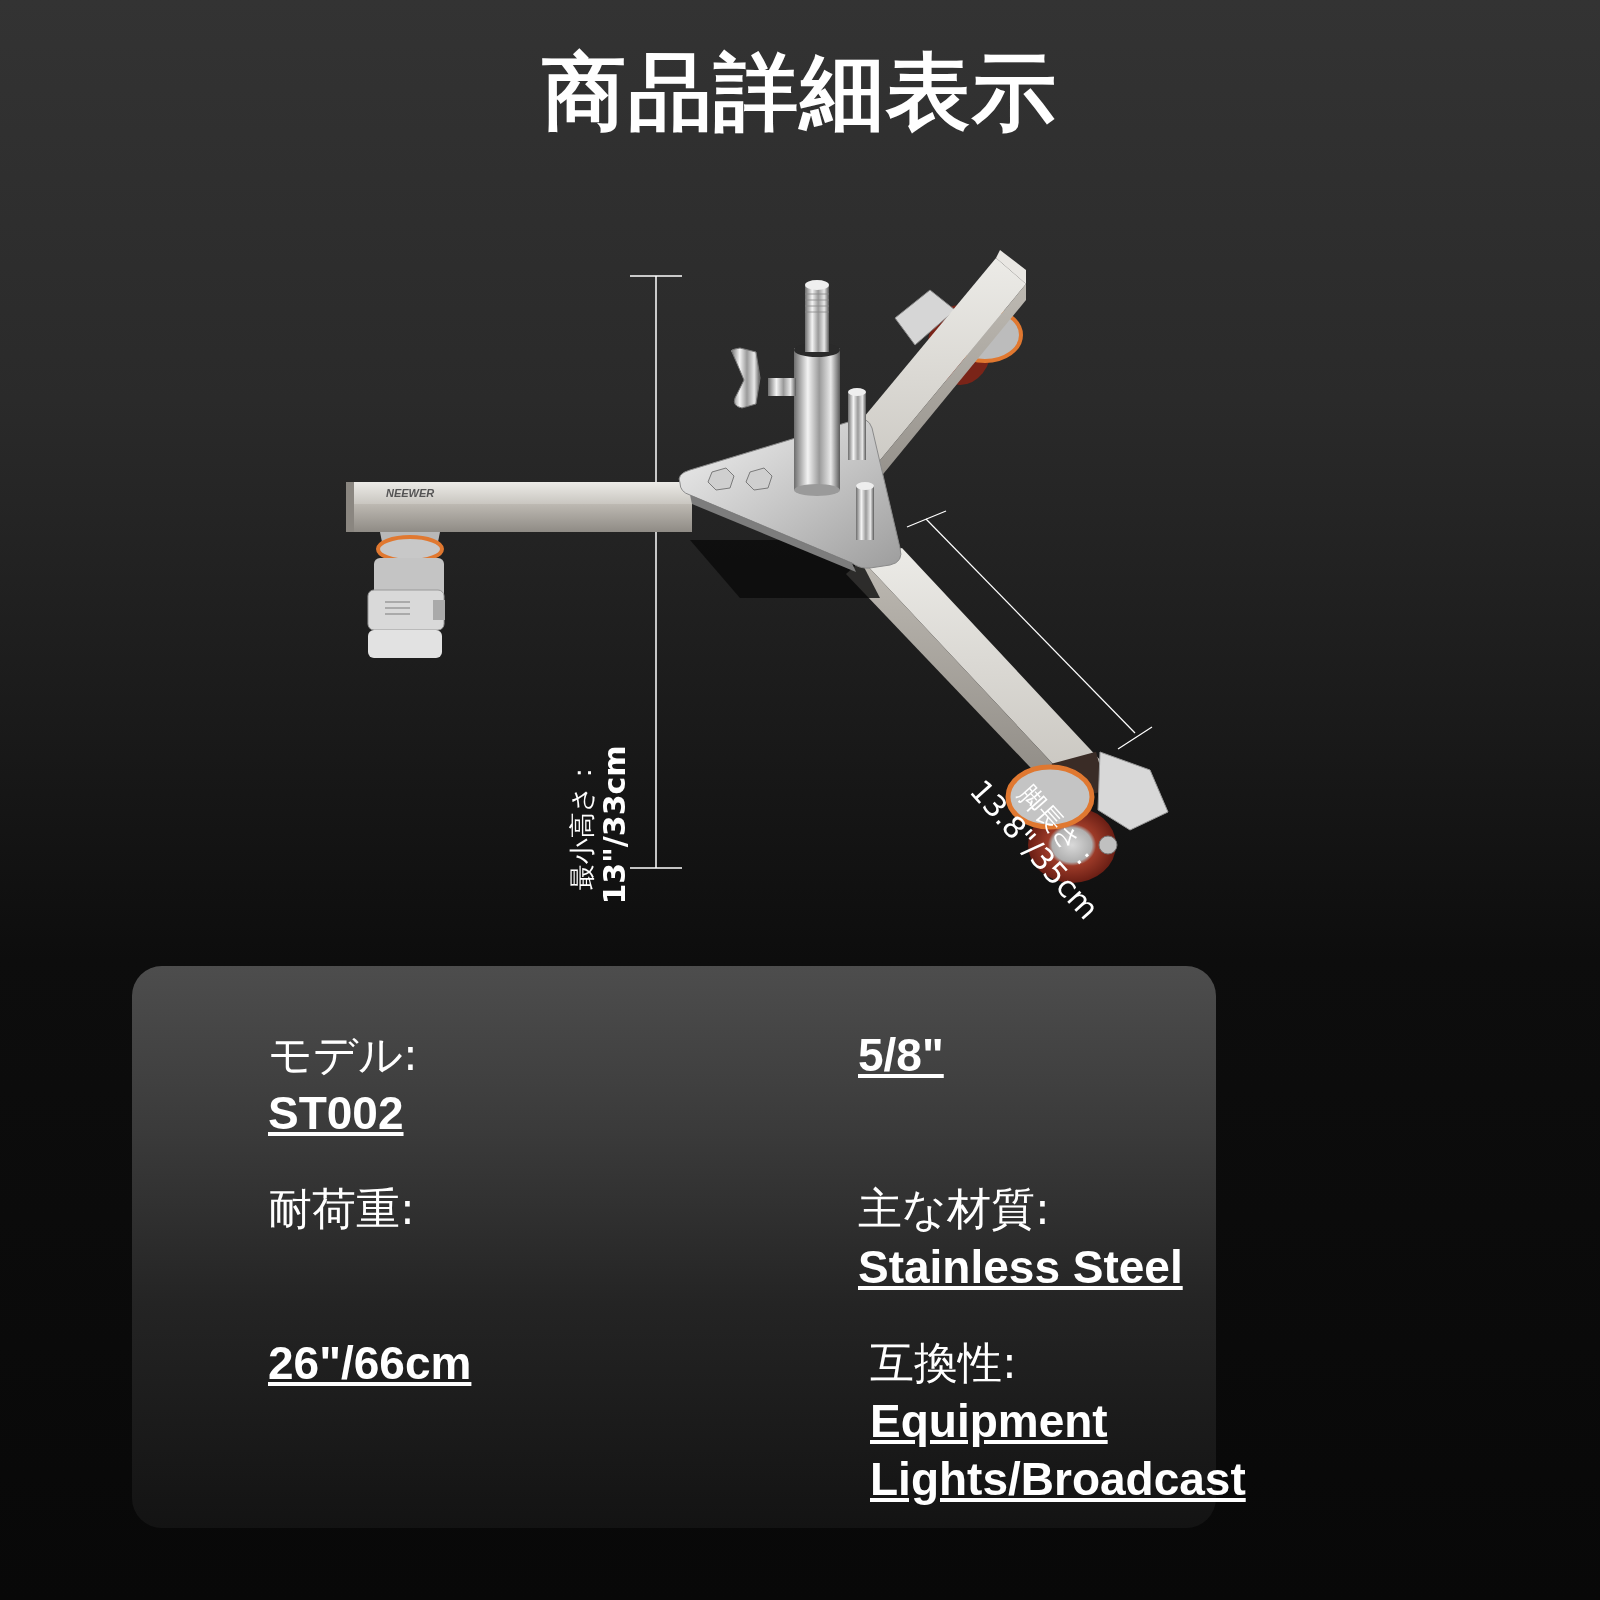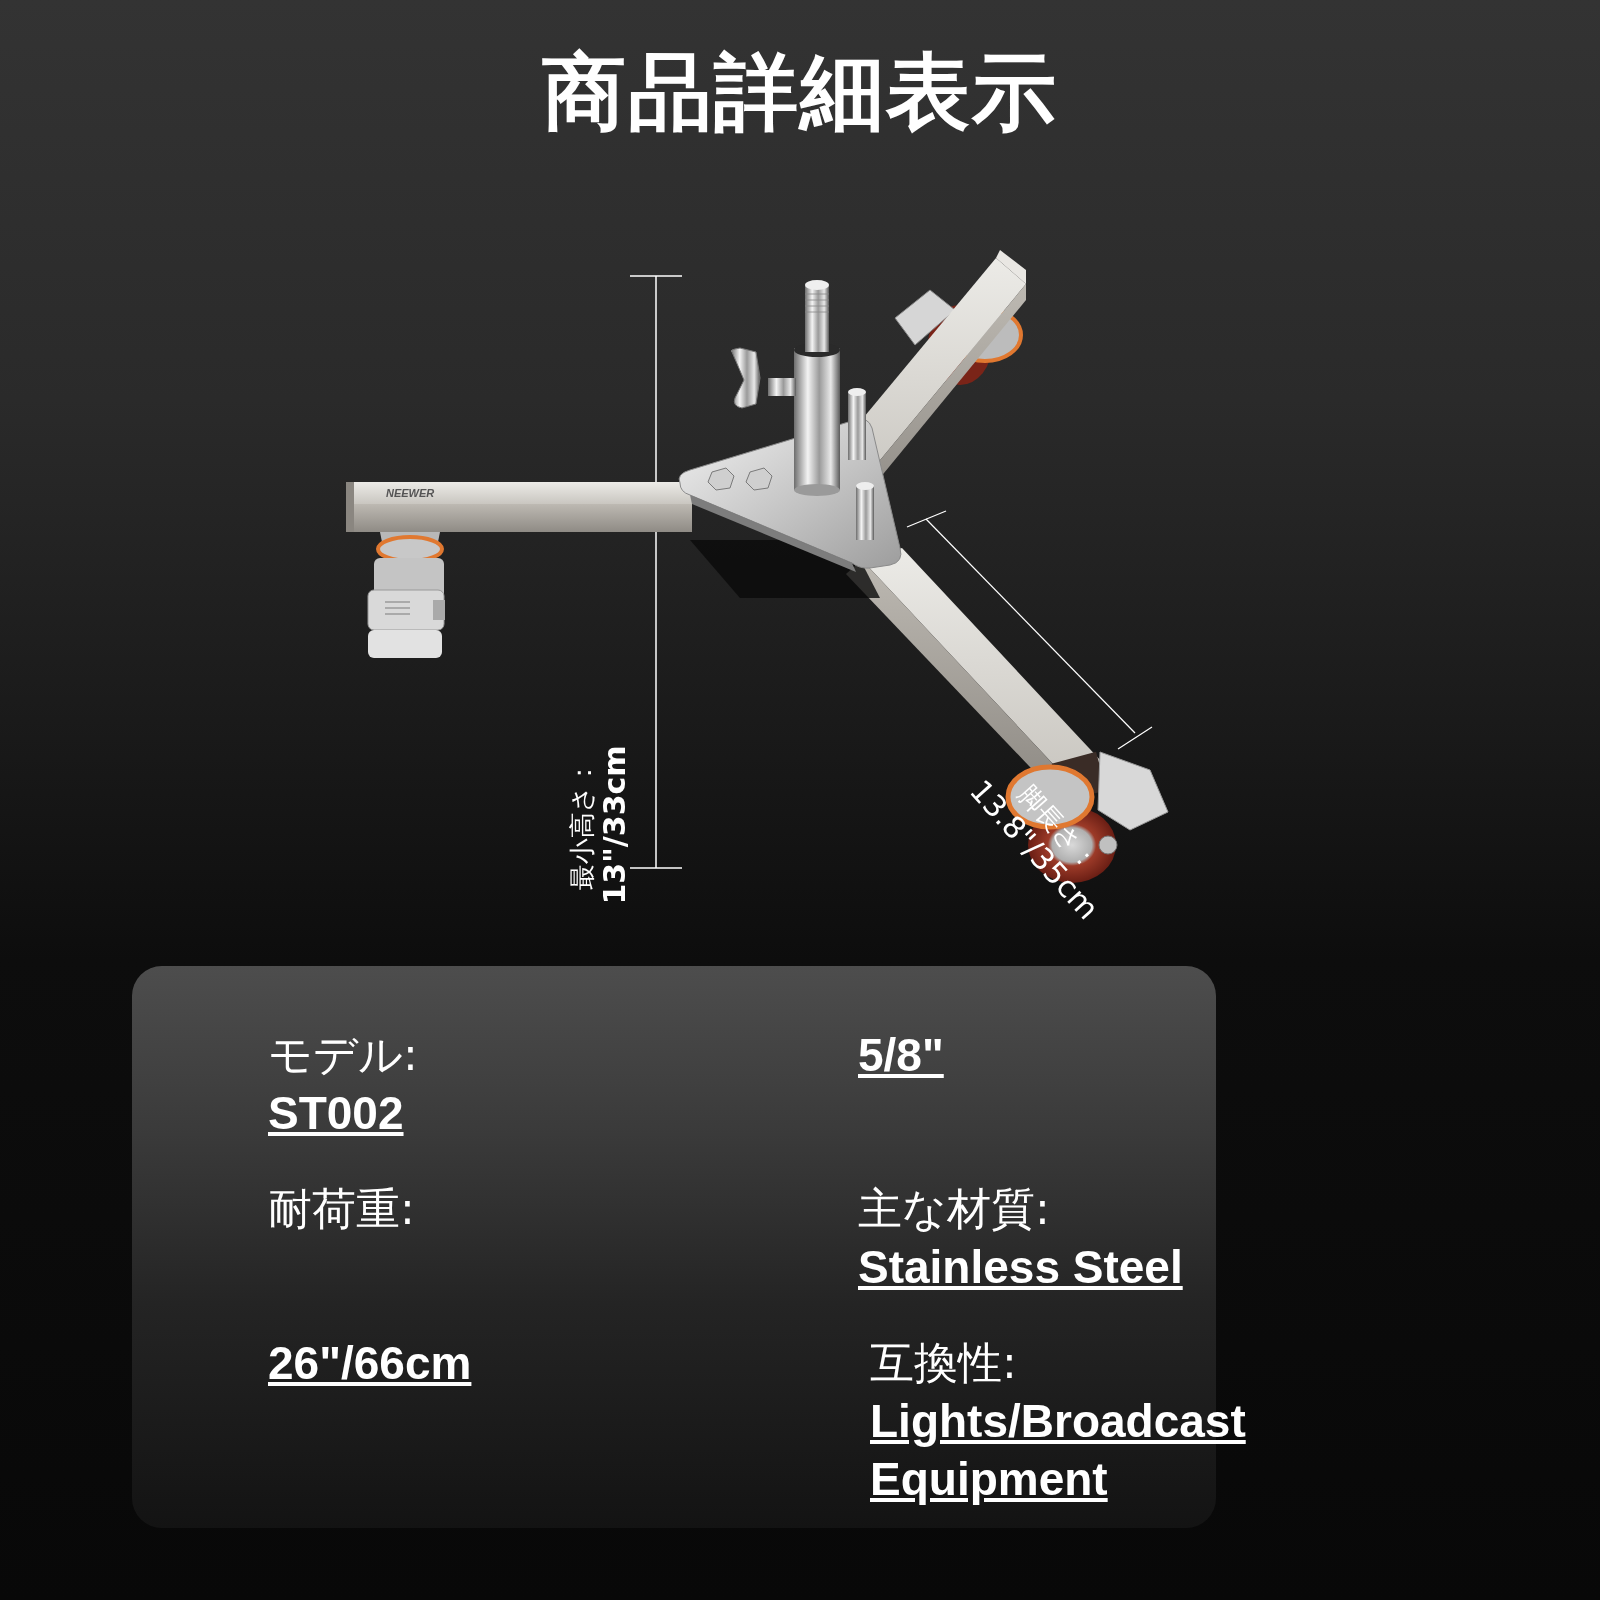--- a/index.html
+++ b/index.html
@@ -239,17 +239,17 @@
   <div class="spec-col right">
     <div class="spec-item" style="top:60px;">
       <span class="spec-value">5/8"</span>
     </div>
     <div class="spec-item" style="top:214px;">
       <span class="spec-label">主な材質:</span>
       <span class="spec-value">Stainless Steel</span>
     </div>
     <div class="spec-item" style="top:368px;margin-left:12px;">
       <span class="spec-label">互換性:</span>
+      <span class="spec-value">Equipment</span>
       <span class="spec-value">Lights/Broadcast</span>
-      <span class="spec-value">Equipment</span>
     </div>
   </div>
 </div>
 
 </body></html>

